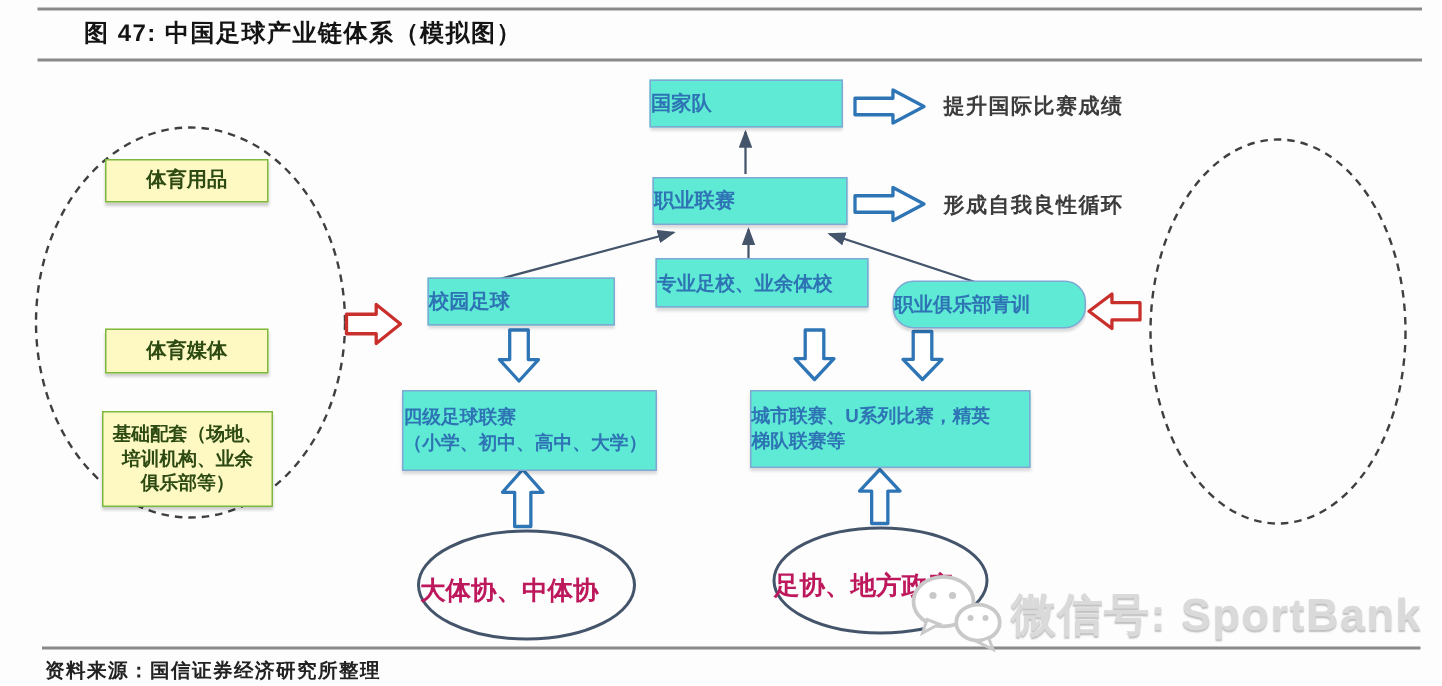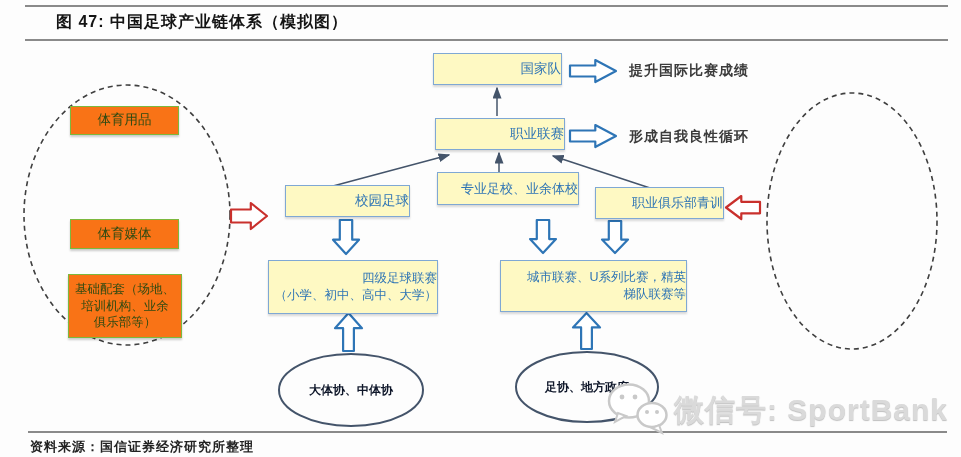--- a/index.html
+++ b/index.html
@@ -12,39 +12,39 @@
   .title{
     position:absolute;left:30px;top:12px;font-size:16px;font-weight:bold;
     color:#141414;letter-spacing:1px;margin-left:26px;
   }
   .source{
     position:absolute;left:30px;top:438px;font-size:13px;font-weight:bold;
     color:#222;letter-spacing:1px;
   }
   svg.layer{position:absolute;left:0;top:0;}
   .bbox{
-    position:absolute;background:#fef9c3;border:1px solid #7fa8d4;
+    position:absolute;background:#5eead4;border:1px solid #7fa8d4;
     box-shadow:0 2px 2px rgba(0,0,0,0.15);
-    display:flex;align-items:flex-end;justify-content:center;flex-direction:column;
-    color:#2E74B5;font-weight:normal;text-align:center;
+    display:flex;align-items:flex-start;justify-content:center;flex-direction:column;
+    color:#2E74B5;font-weight:bold;text-align:center;
   }
   .gbox{
-    position:absolute;background:#f97316;border:1px solid #7cb83e;
+    position:absolute;background:#fef9c3;border:1px solid #7cb83e;
     box-shadow:0 2px 2px rgba(0,0,0,0.2);
     display:flex;align-items:center;justify-content:center;flex-direction:column;
-    color:#2d4a12;font-weight:normal;text-align:center;
+    color:#2d4a12;font-weight:bold;text-align:center;
   }
   .bbox span,.gbox span{display:block;line-height:1.35;}
   .note{
     position:absolute;font-size:14px;font-weight:600;color:#3c3c3c;
     letter-spacing:1px;white-space:nowrap;
   }
   .orgtext{
-    position:absolute;font-size:12px;font-weight:bold;color:#0f172a;
-    text-align:center;white-space:nowrap;
+    position:absolute;font-size:17px;font-weight:bold;color:#be185d;
+    text-align:left;white-space:nowrap;
   }
   .watermark-text{
     position:absolute;left:674px;top:390px;font-size:30px;font-weight:600;
     color:#dadada;letter-spacing:1px;white-space:nowrap;
     text-shadow:0 1px 1px #bfbfbf;
   }
 </style>
 </head>
 <body>
 
@@ -105,21 +105,21 @@
   </div>
   <div class="bbox" style="left:435px;top:118px;width:128px;height:30px;font-size:13.5px;">
     <span>职业联赛</span>
   </div>
   <div class="bbox" style="left:285px;top:185px;width:123px;height:30px;font-size:13.5px;">
     <span>校园足球</span>
   </div>
   <div class="bbox" style="left:437px;top:172px;width:140px;height:31px;font-size:13px;">
     <span>专业足校、业余体校</span>
   </div>
-  <div class="bbox" style="left:595px;top:187px;width:127px;height:30px;font-size:13px;">
+  <div class="bbox" style="left:595px;top:187px;width:127px;height:30px;font-size:13px;border-radius:14px;">
     <span>职业俱乐部青训</span>
   </div>
   <div class="bbox" style="left:268px;top:260px;width:168px;height:52px;font-size:12.5px;">
     <span>四级足球联赛</span>
     <span>（小学、初中、高中、大学）</span>
   </div>
   <div class="bbox" style="left:500px;top:260px;width:185px;height:50px;font-size:12.5px;">
     <span>城市联赛、U系列比赛，精英</span>
     <span>梯队联赛等</span>
   </div>

